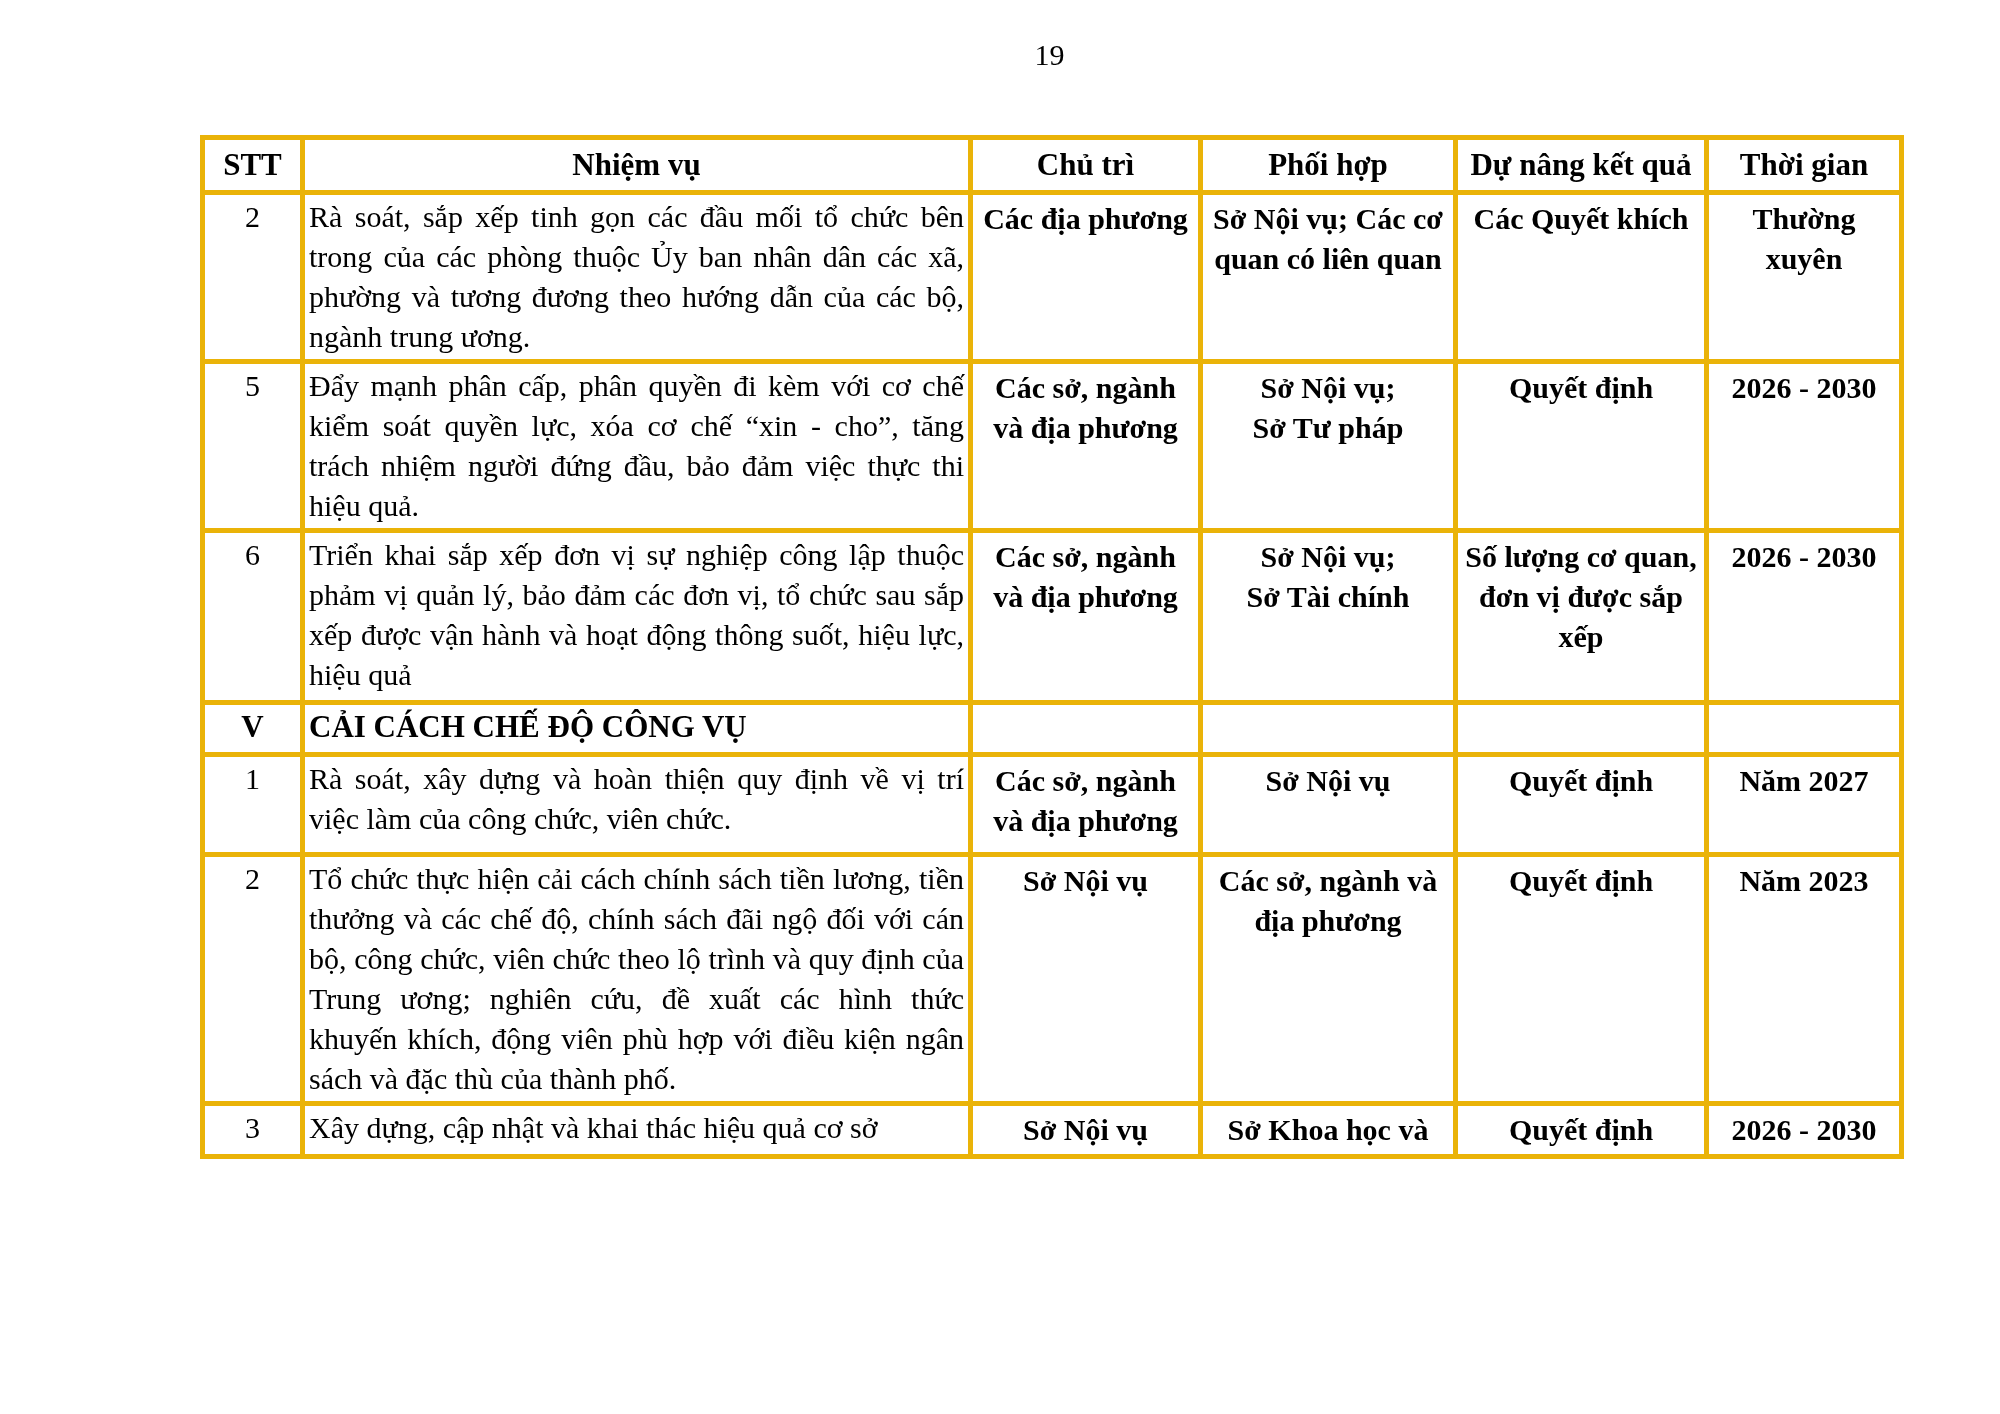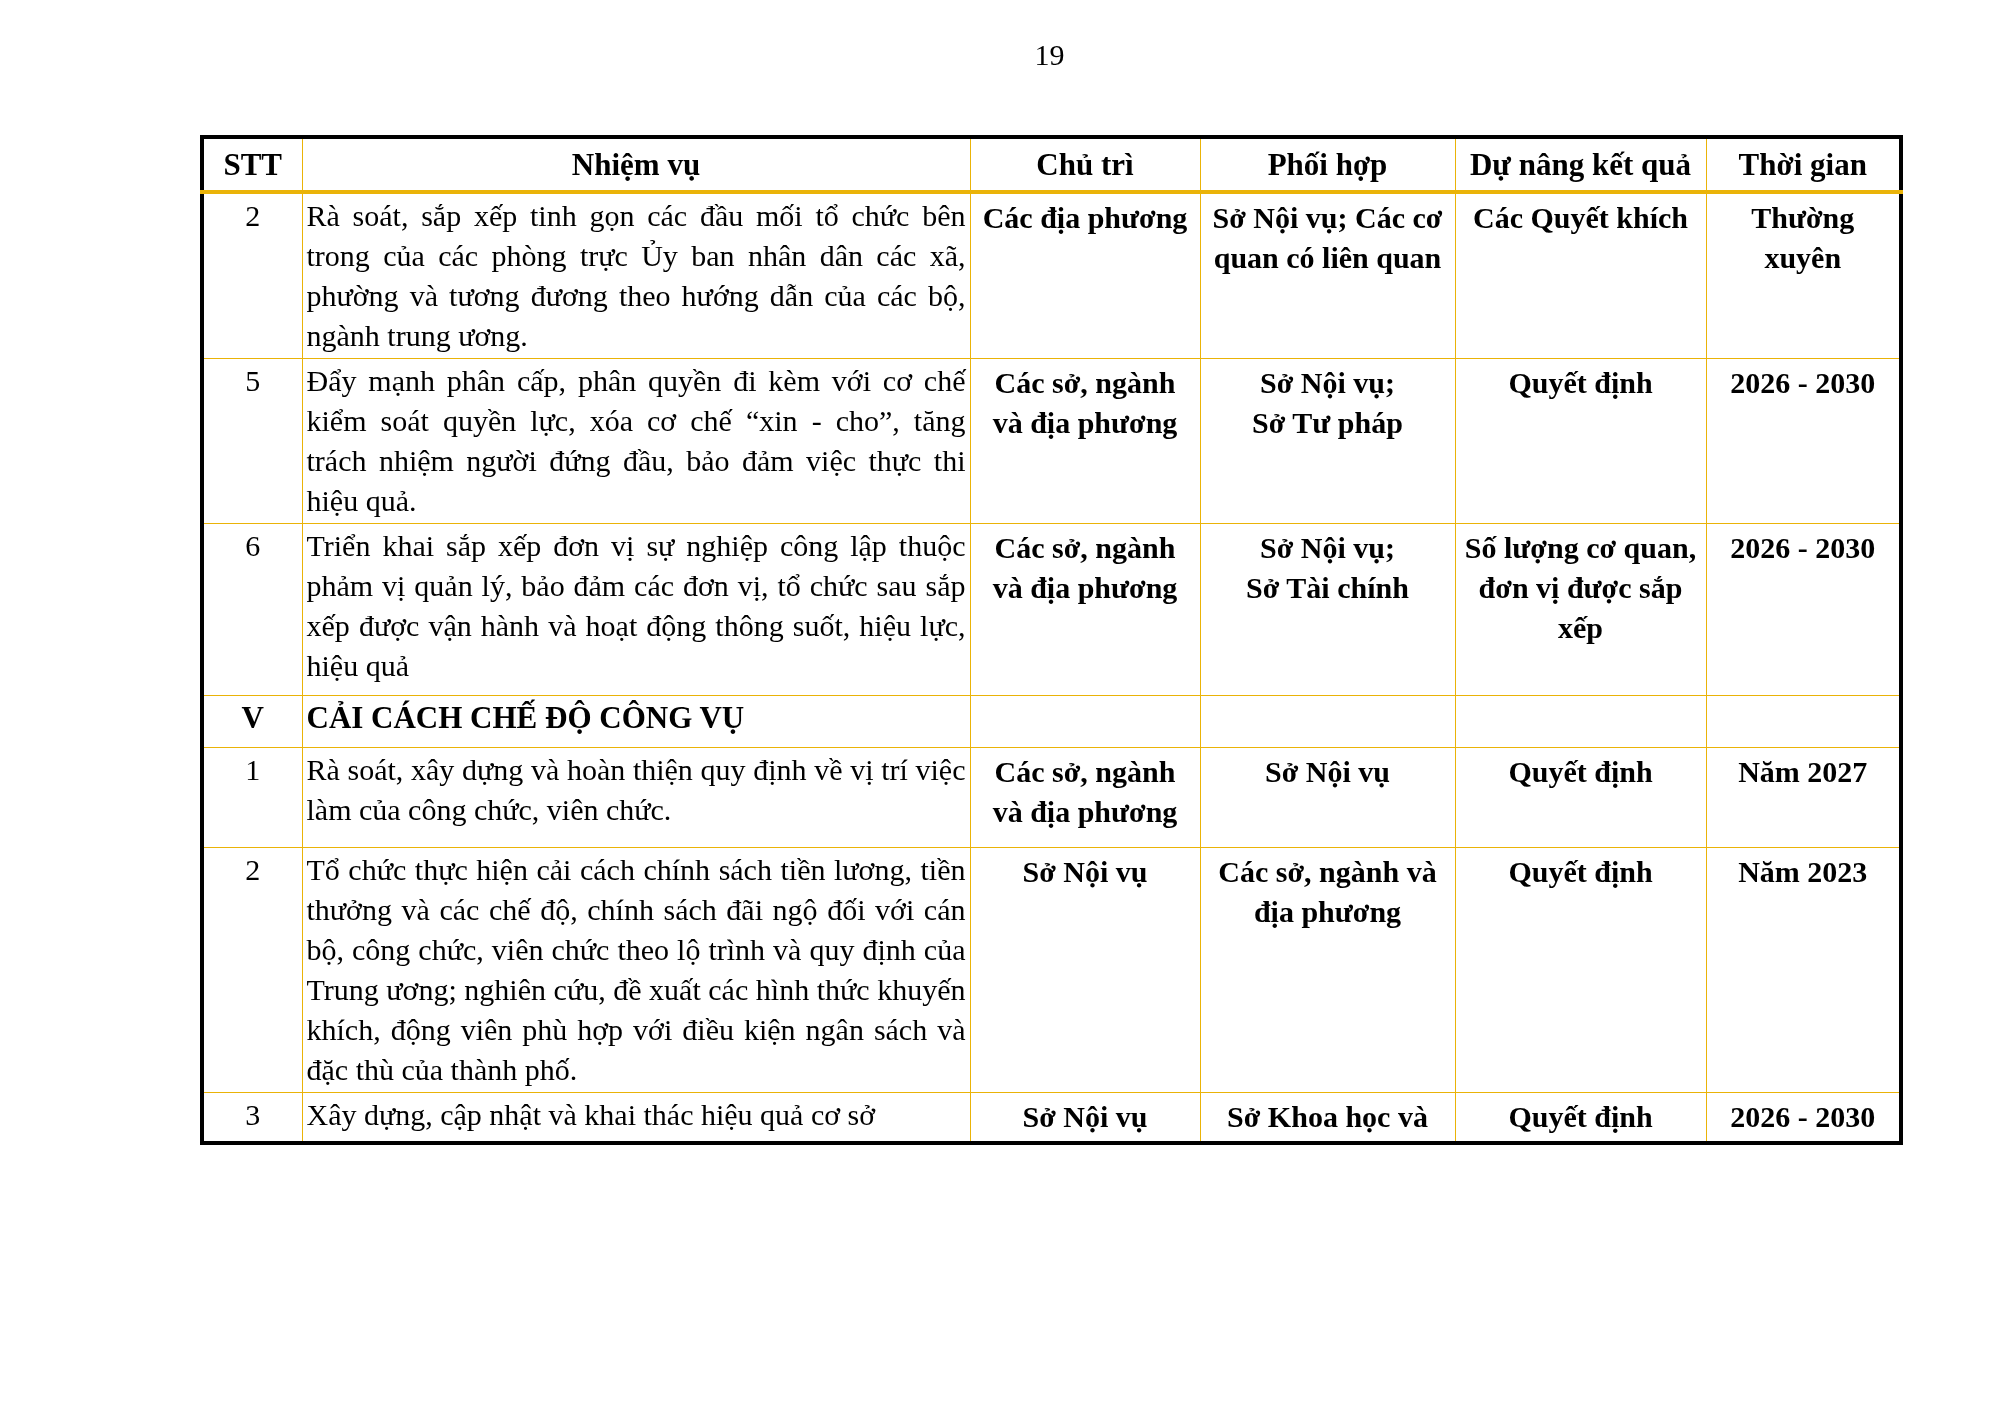--- a/index.html
+++ b/index.html
@@ -30,21 +30,21 @@
     top: 135px;
     width: 1699px;
     border-collapse: collapse;
     table-layout: fixed;
     font-size: 30px;
     line-height: 40px;
     color: #000;
   }
   table.plan-table th,
   table.plan-table td {
-    border: 1px solid #eab308;
+    border: 5px solid #eab308;
     vertical-align: top;
     overflow: hidden;
     word-wrap: break-word;
   }
   table.plan-table thead th {
     vertical-align: middle;
     font-weight: bold;
     font-size: 31px;
     text-align: center;
     border-bottom-width: 4px;
@@ -105,21 +105,21 @@
         <th>Nhiệm vụ</th>
         <th>Chủ trì</th>
         <th>Phối hợp</th>
         <th>Dự nâng kết quả</th>
         <th>Thời gian</th>
       </tr>
     </thead>
     <tbody>
       <tr class="r1">
         <td class="c-stt">2</td>
-        <td class="c-task">Rà soát, sắp xếp tinh gọn các đầu mối tổ chức bên trong của các phòng trực Ủy ban nhân dân các xã, phường và tương đương theo hướng dẫn của các bộ, ngành trung ương.</td>
+        <td class="c-task">Rà soát, sắp xếp tinh gọn các đầu mối tổ chức bên trong của các phòng thuộc Ủy ban nhân dân các xã, phường và tương đương theo hướng dẫn của các bộ, ngành trung ương.</td>
         <td class="c-mid">Các địa phương</td>
         <td class="c-mid">Sở Nội vụ; Các cơ quan có liên quan</td>
         <td class="c-mid">Các Quyết khích</td>
         <td class="c-mid">Thường
 xuyên</td>
       </tr>
       <tr class="r2">
         <td class="c-stt">5</td>
         <td class="c-task">Đẩy mạnh phân cấp, phân quyền đi kèm với cơ chế kiểm soát quyền lực, xóa cơ chế “xin - cho”, tăng trách nhiệm người đứng đầu, bảo đảm việc thực thi hiệu quả.</td>
         <td class="c-mid">Các sở, ngành

